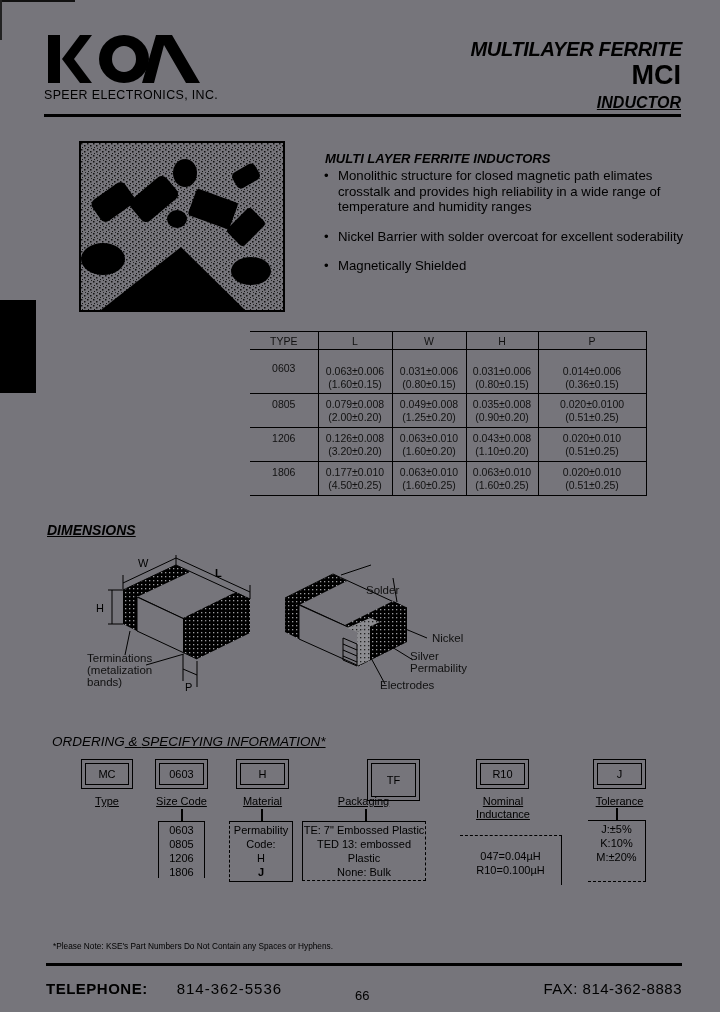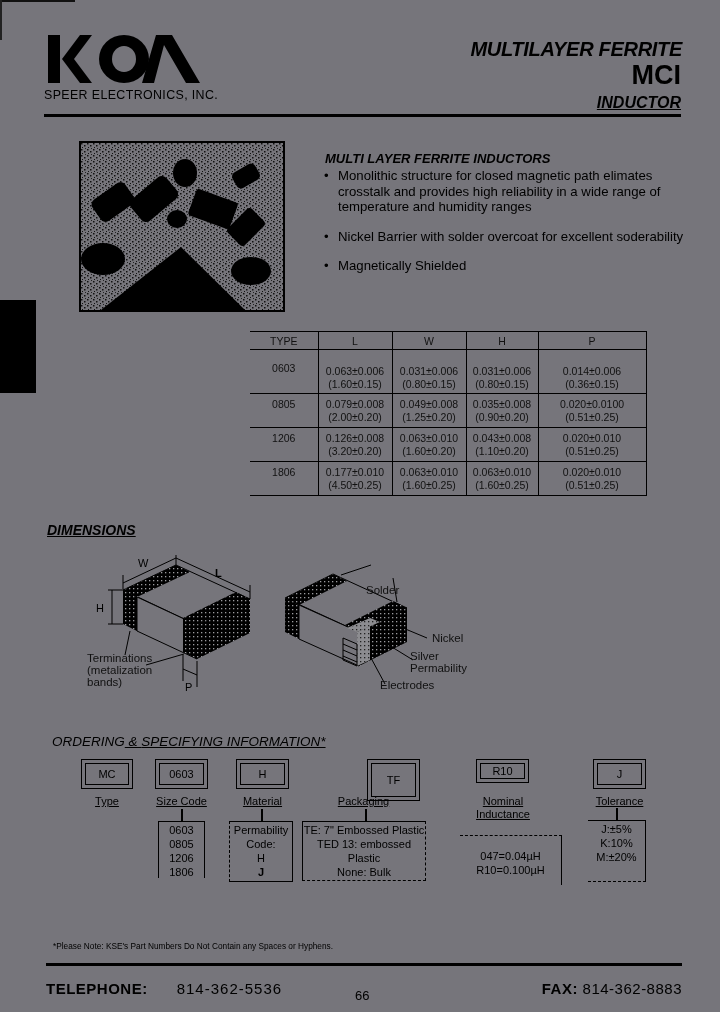--- a/index.html
+++ b/index.html
@@ -61,21 +61,21 @@
   .ovals { border: 1.3px solid #000; border-top: 1.3px solid #000; font-size: 11px; line-height: 14px; text-align: center; }
   .vline { width: 1.5px; background: #000; }
 
   
   .footnote { left: 53px; top: 941px; font-size: 9px; transform: scaleX(0.92); transform-origin: left; }
   .footer-rule { left: 46px; top: 963px; width: 636px; height: 3px; background:#000; }
   .tel { left: 46px; top: 980px; font-size: 15px; font-weight: bold; letter-spacing: 0.5px; }
   .tel .num { font-weight: normal; letter-spacing: 1px; margin-left: 29px; }
   .page-num { left: 355px; top: 988px; font-size: 13px; }
   .fax { right: 38px; top: 980px; font-size: 15px; letter-spacing: 0.5px; }
-  .fax .lbl { font-weight: bold; }
+  .fax .lbl { font-weight: normal; }
 </style>
 </head>
 <body>
 
 <div class="abs top-scan-line"></div>
 <div class="abs top-scan-line2"></div>
 
 <svg class="abs logo" viewBox="0 0 160 52">
 
   <rect x="4" y="2" width="12" height="48" fill="#000"></rect>
@@ -348,21 +348,21 @@
   </div>
 <div class="abs olabel" style="left:333px; top:795px; width:61px;">Packaging</div>
 <div class="abs vline" style="left:365px; top:809px; height:13px;"></div>
 <div class="abs ovals" style="left:302px; top:821px; width:124px; height:60px; border-right:1px dashed #000; border-bottom:1px dashed #000; padding-top:1px;">
   <div>TE: 7" Embossed Plastic</div>
   <div>TED 13: embossed</div>
   <div>Plastic</div>
   <div>None: Bulk</div>
 </div>
 
-<div class="abs obox" style="left:476px; top:759px; width:53px; height:24px;">
+<div class="abs obox" style="left:476px; top:759px; width:53px; height:30px;">
     <div class="inner">R10</div>
   </div>
 <div class="abs olabel" style="left:470px; top:795px; width:66px;">
   <div>Nominal</div>
   <div>Inductance</div>
 </div>
 <div class="abs ovals" style="left:460px; top:835px; width:102px; height:50px; border-left:none; border-bottom:none; border-top:1px dashed #000; padding-top:13px;">
   <div>047=0.04µH</div>
   <div>R10=0.100µH</div>
 </div>

